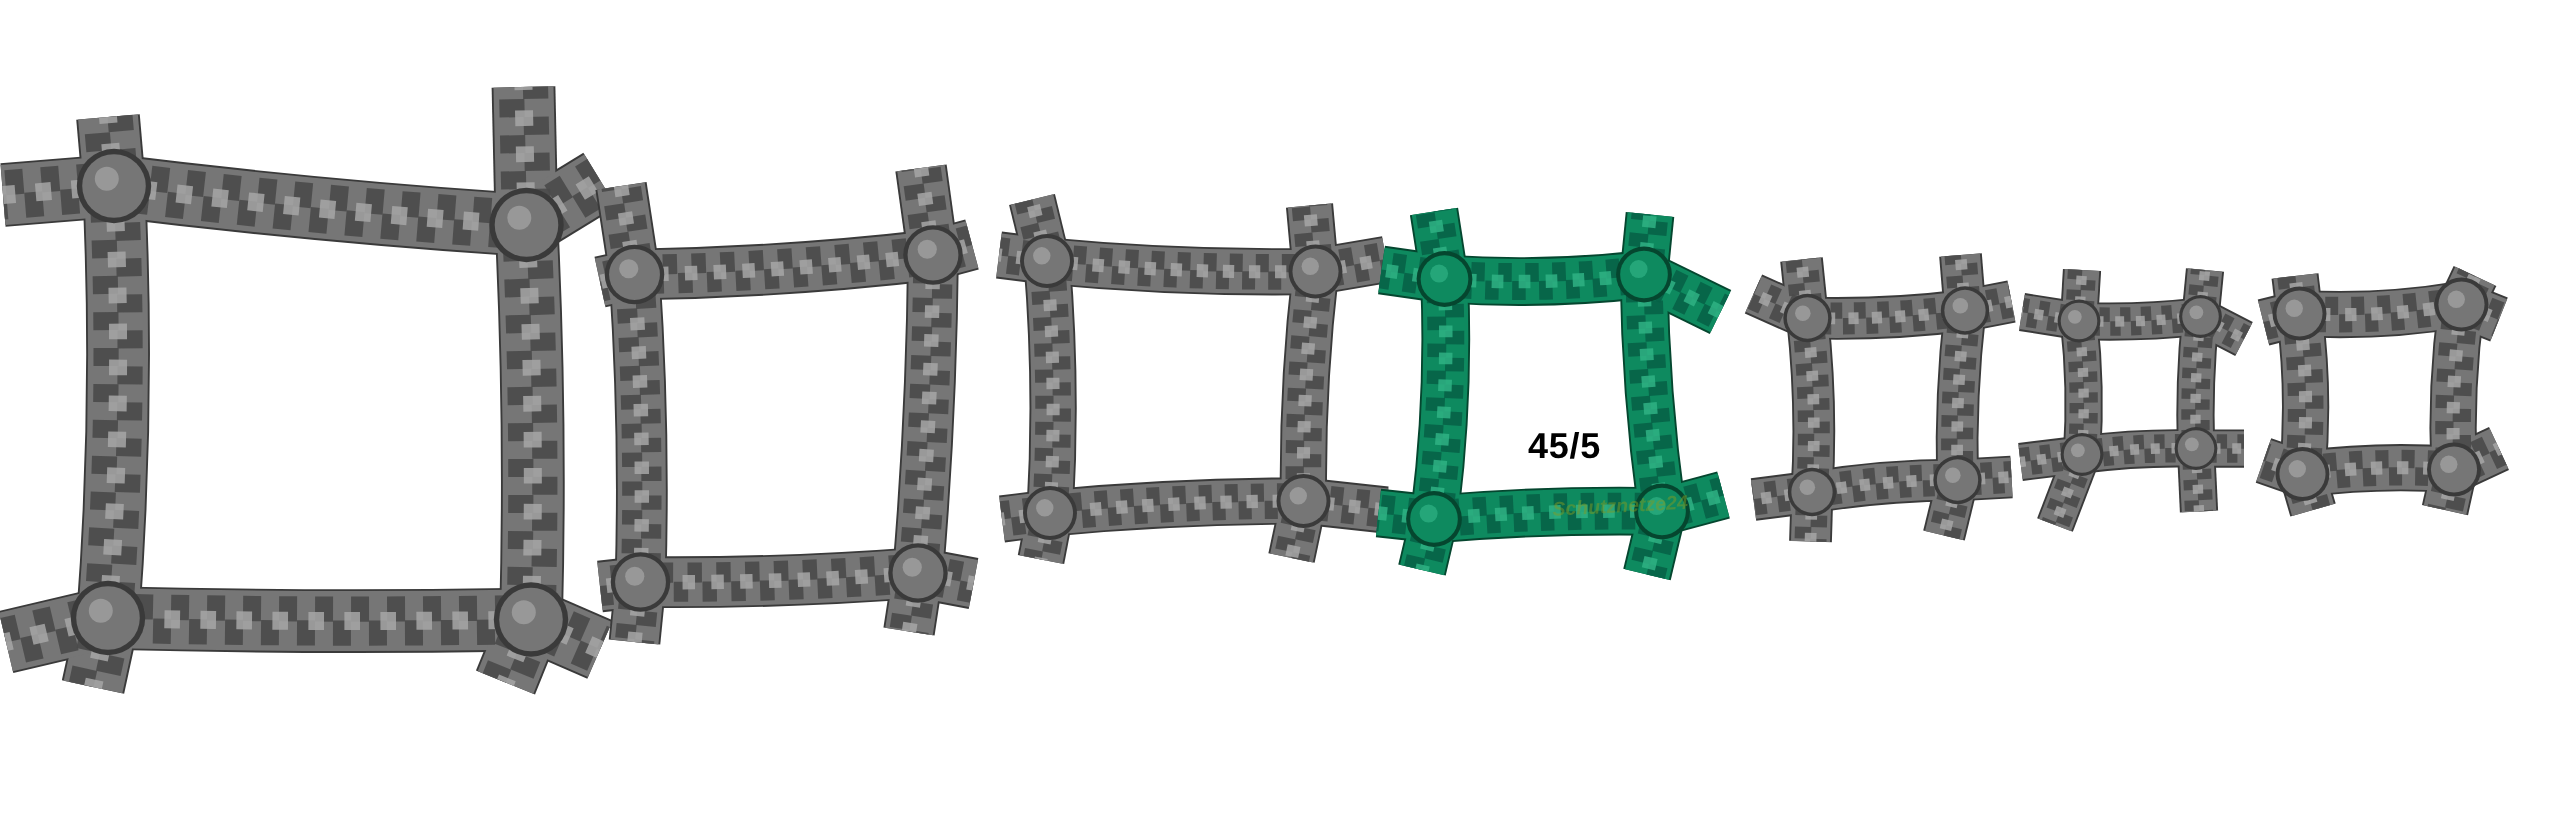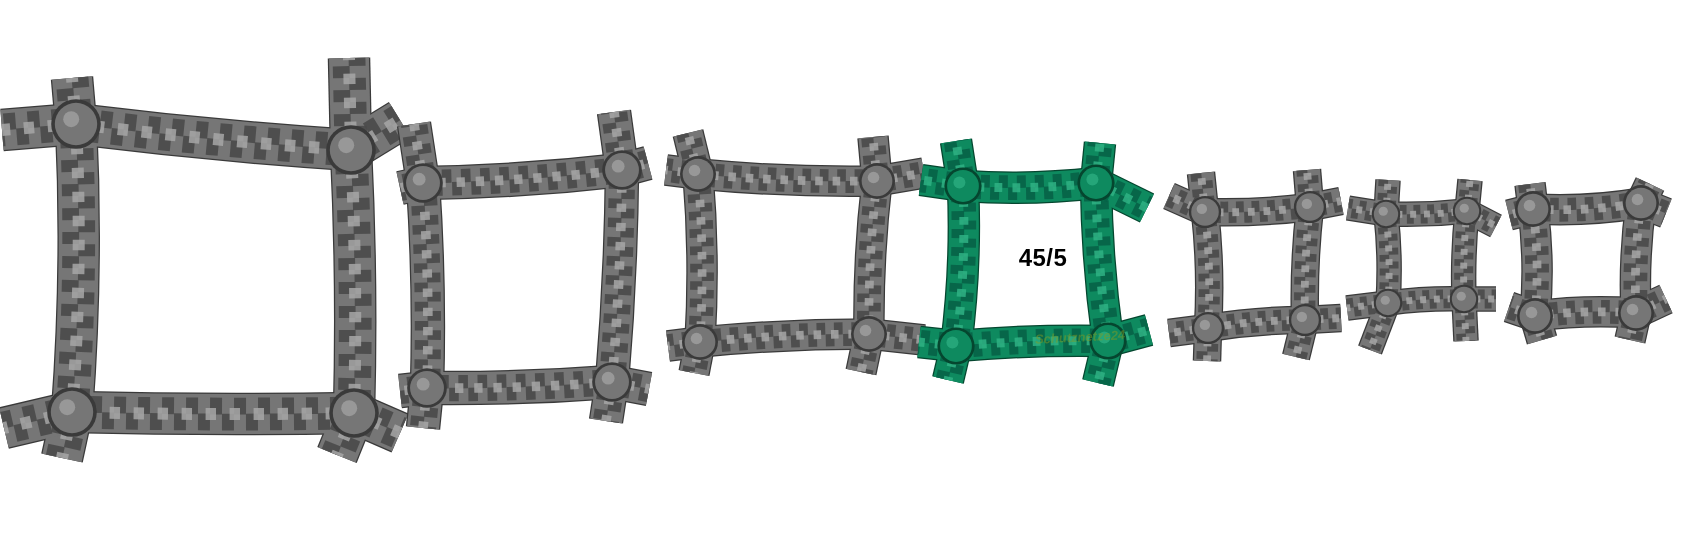--- a/index.html
+++ b/index.html
@@ -11,20 +11,21 @@
     font-family:"Liberation Sans",sans-serif;
   }
   .stage svg{position:absolute;left:0;top:0;}
   .mesh-label{
     position:absolute;
     transform:translate(-50%,-50%);
     font-weight:bold;
     color:#000;
     white-space:nowrap;
     letter-spacing:0.5px;
+    margin-top:40px;
   }
   .watermark{
     position:absolute;
     transform:translate(-50%,-50%) rotate(-3deg);
     font-style:italic;
     font-weight:bold;
     white-space:nowrap;
     pointer-events:none;
   }
 </style>

